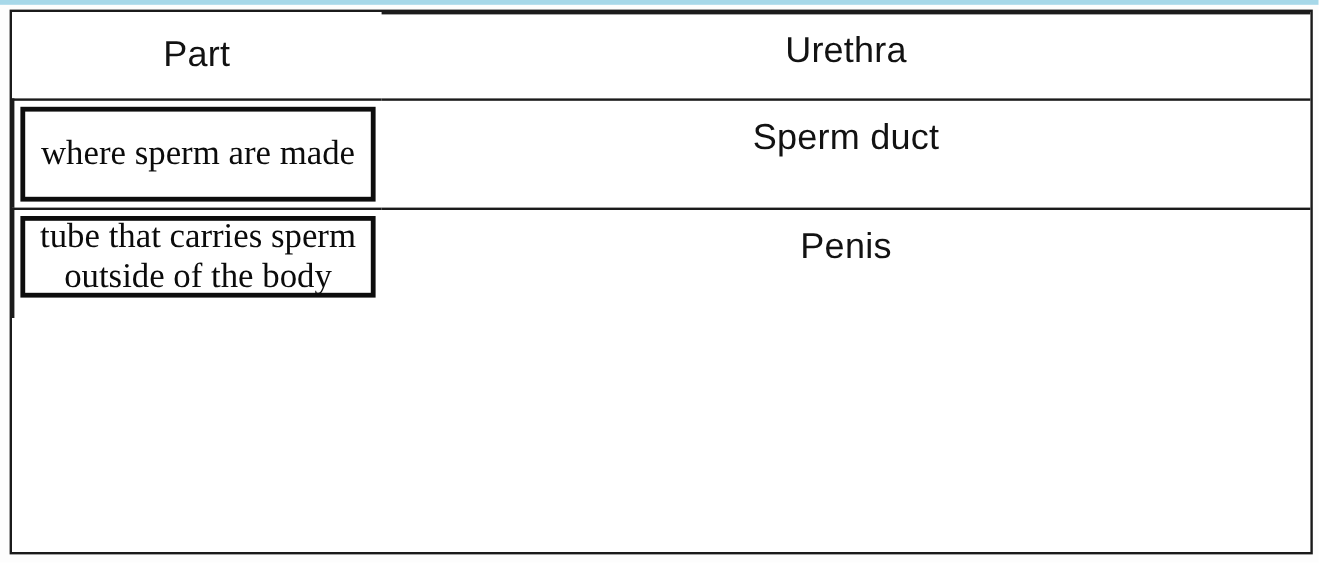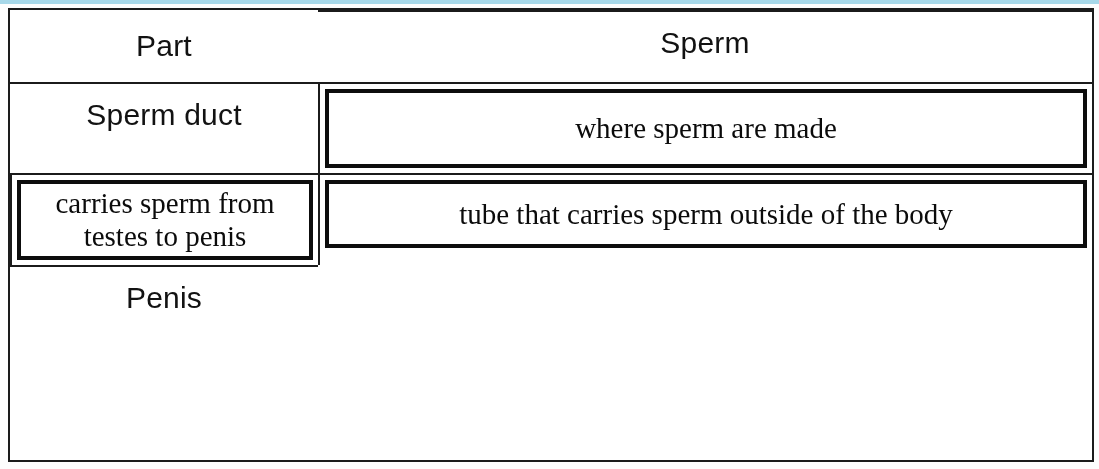--- a/index.html
+++ b/index.html
@@ -87,33 +87,28 @@
 <body>
 
 <div class="page">
 
   <div class="accent-bar" style="background:#a7d8e9"></div>
 
   <div class="parts-table">
 
     <div class="cell head">Part</div>
 
-    <div class="cell part-cell bt">Sperm</div>
-    <div class="cell part-cell bt">Sperm duct</div>
-
+    <div class="cell part-cell bt">Urethra</div>
     <div class="cell func-cell bl bt">
       <div class="answer-box">
         <span class="answer-text">where sperm are made</span>
       </div>
     </div>
-    <div class="cell func-cell bl bt">
-      <div class="answer-box">
-        <span class="answer-text">carries sperm from testes to penis</span>
-      </div>
-    </div>
+
+    <div class="cell part-cell bt">Sperm duct</div>
 
     <div class="cell func-cell tall bl bt">
       <div class="answer-box">
         <span class="answer-text">tube that carries sperm outside of the body</span>
       </div>
     </div>
 
     <div class="cell part-cell bt">Penis</div>
 
   </div>

